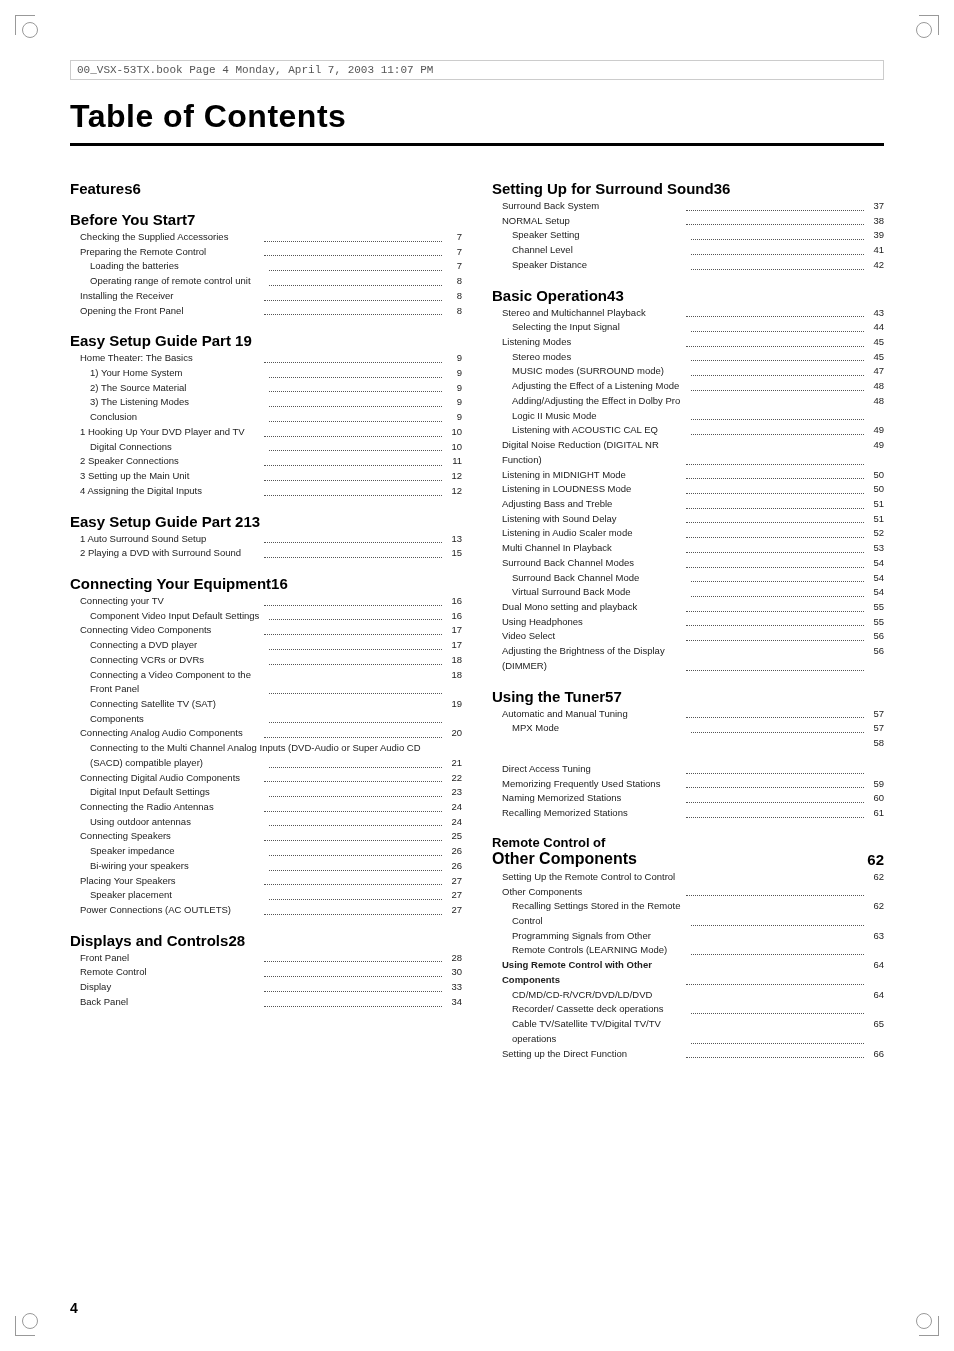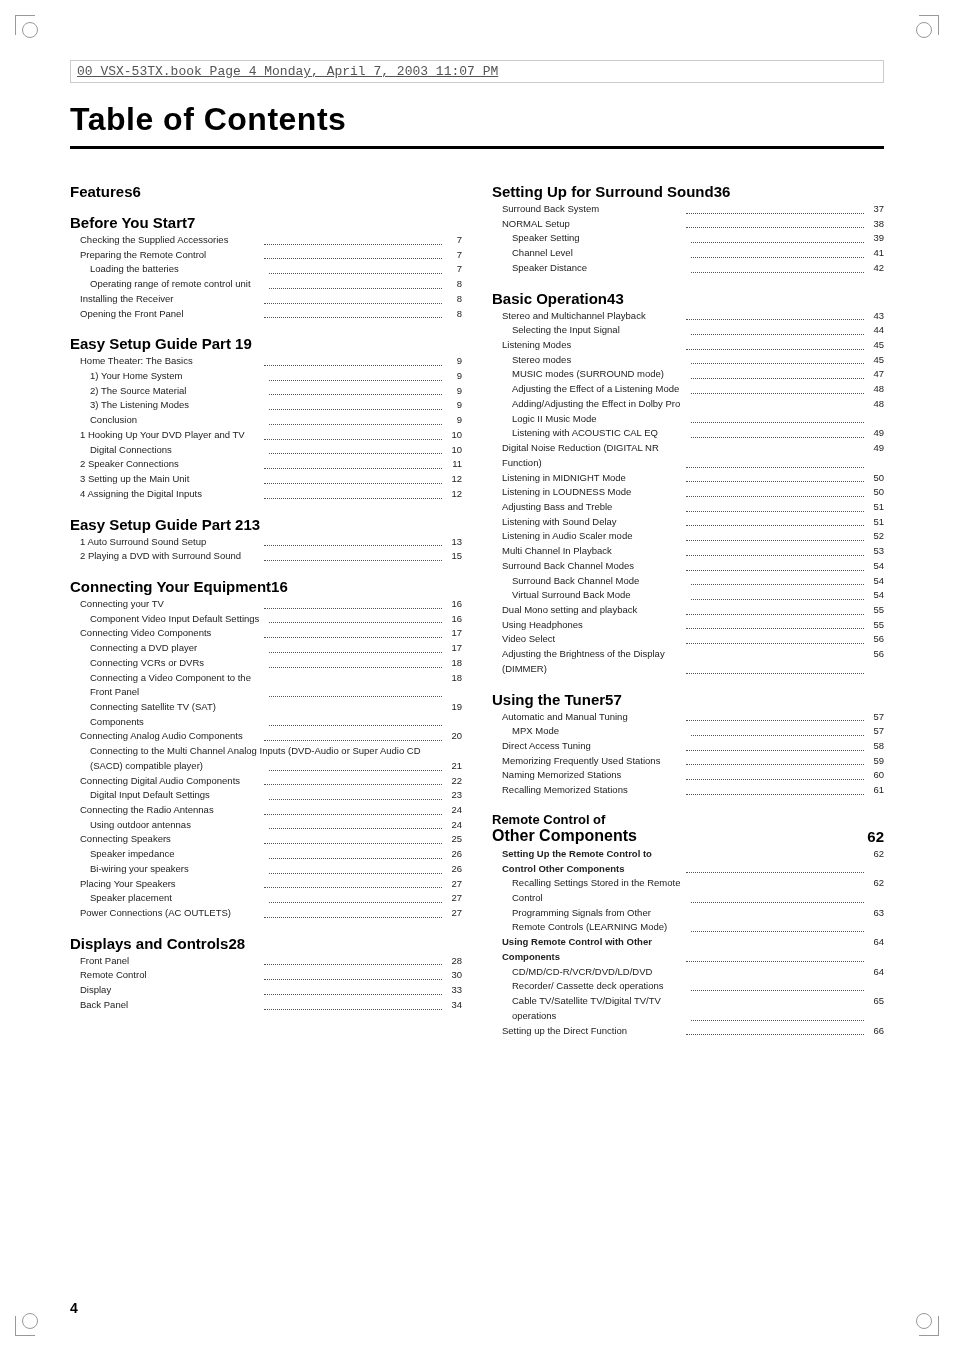--- a/index.html
+++ b/index.html
@@ -38,25 +38,24 @@
       border-radius: 50%;
     }
     .circle-mark.tl { top: 22px; left: 22px; }
     .circle-mark.tr { top: 22px; right: 22px; }
     .circle-mark.bl { bottom: 22px; left: 22px; }
     .circle-mark.br { bottom: 22px; right: 22px; }
 
     .header-bar {
       border: 1px solid #ccc;
       padding: 3px 6px;
-      font-size: 13px;
+      font-size: 11px;
       color: #555;
       margin-bottom: 18px;
       font-family: 'Courier New', monospace;
-      text-decoration: underline;
     }
     .page-title {
       font-size: 32px;
       font-weight: bold;
       border-bottom: 3px solid #000;
       padding-bottom: 8px;
       margin-bottom: 20px;
       letter-spacing: 0.5px;
     }
     .content-area {
@@ -512,21 +511,21 @@
           <span class="title" style="padding-left: 10px;">Automatic and Manual Tuning</span>
           <span class="dots"></span>
           <span class="page-num">57</span>
         </div>
         <div class="toc-line">
           <span class="title" style="padding-left: 20px;">MPX Mode</span>
           <span class="dots"></span>
           <span class="page-num">57</span>
         </div>
         <div class="toc-line">
-          <span class="title" style="padding-left: 10px;">Direct Access Tuning</span>
+          <span class="title" style="padding-left: 10px; margin-top: 26px;">Direct Access Tuning</span>
           <span class="dots"></span>
           <span class="page-num">58</span>
         </div>
         <div class="toc-line">
           <span class="title" style="padding-left: 10px;">Memorizing Frequently Used Stations</span>
           <span class="dots"></span>
           <span class="page-num">59</span>
         </div>
         <div class="toc-line">
           <span class="title" style="padding-left: 10px;">Naming Memorized Stations</span>
@@ -540,21 +539,21 @@
         </div>
         <div style="display: flex; align-items: flex-end; margin-top: 14px; margin-bottom: 2px;">
           <div style="flex: 1 1 0%;">
             <div style="font-weight: bold; font-size: 13px;">Remote Control of</div>
             <div style="font-weight: bold; font-size: 16px;">Other Components</div>
           </div>
           <span class="dots"></span>
           <span style="font-weight: bold; font-size: 15px;">62</span>
         </div>
         <div class="toc-line">
-          <span class="title" style="padding-left: 10px; font-weight: bold;">Setting Up the Remote Control to Control Other Components</span>
+          <span class="title" style="padding-left: 10px;">Setting Up the Remote Control to Control Other Components</span>
           <span class="dots"></span>
           <span class="page-num">62</span>
         </div>
         <div class="toc-line">
           <span class="title" style="padding-left: 20px;">Recalling Settings Stored in the Remote Control</span>
           <span class="dots"></span>
           <span class="page-num">62</span>
         </div>
         <div class="toc-line">
           <span class="title" style="padding-left: 20px;">Programming Signals from Other Remote Controls (LEARNING Mode)</span>

